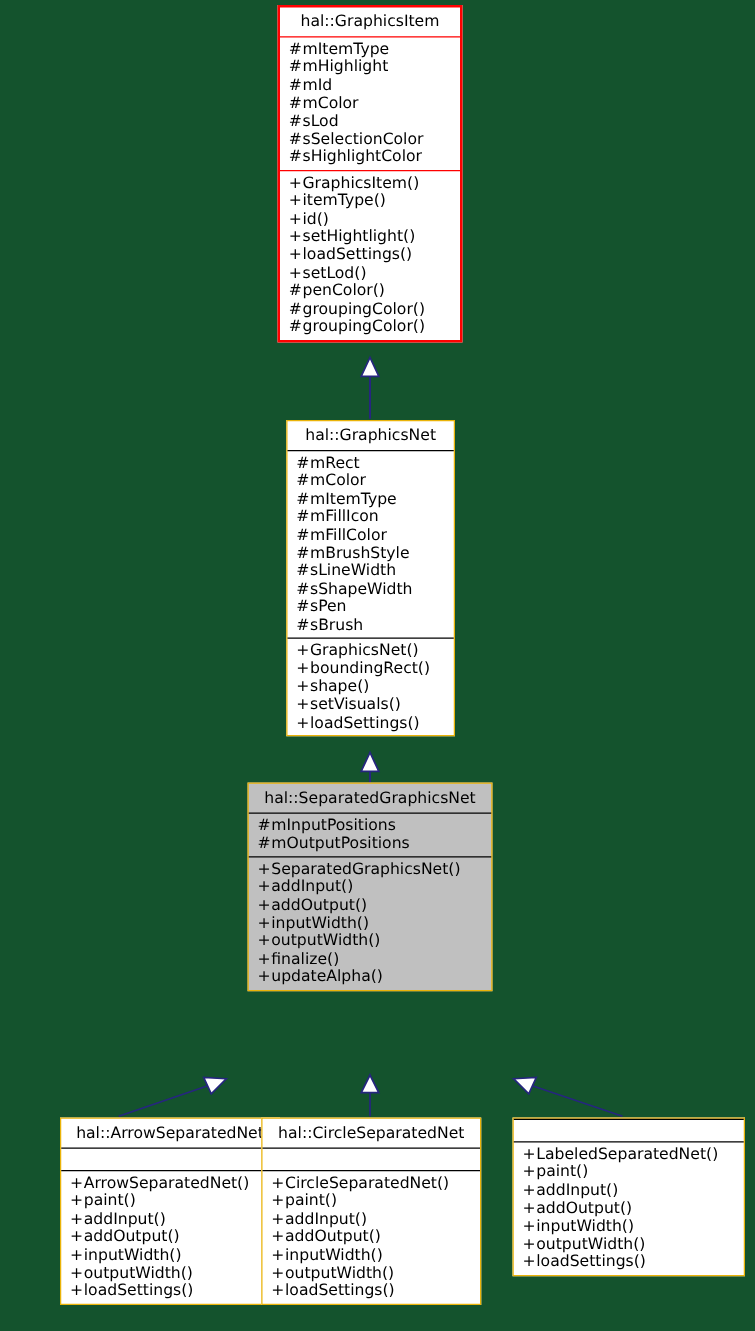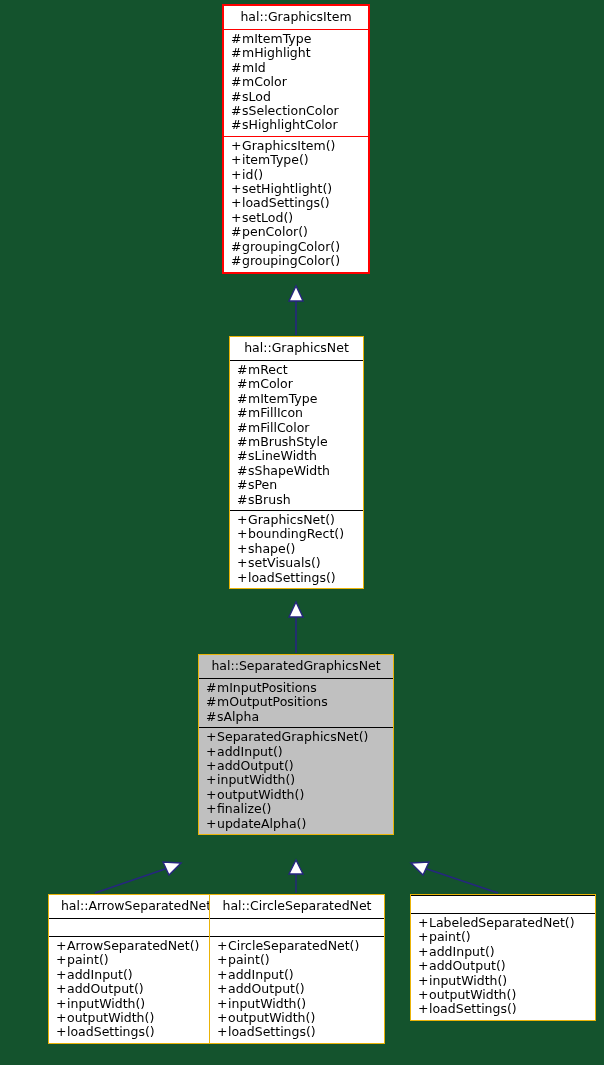--- a/index.html
+++ b/index.html
@@ -159,29 +159,28 @@
     <div class="divider"></div>
     <div class="compartment">
       <div class="member"><span class="vis">+</span><span>GraphicsNet()</span></div>
       <div class="member"><span class="vis">+</span><span>boundingRect()</span></div>
       <div class="member"><span class="vis">+</span><span>shape()</span></div>
       <div class="member"><span class="vis">+</span><span>setVisuals()</span></div>
       <div class="member"><span class="vis">+</span><span>loadSettings()</span></div>
     </div>
   </div>
 
-  <div class="uml-box shaded" style="left:198px; top:654px; width:196px;">
+  <div class="uml-box shaded" style="left:198px; top:626px; width:196px;">
     <div class="compartment title">
       <div class="cls-name">hal::SeparatedGraphicsNet</div>
     </div>
     <div class="divider"></div>
     <div class="compartment">
       <div class="member"><span class="vis">#</span><span>mInputPositions</span></div>
       <div class="member"><span class="vis">#</span><span>mOutputPositions</span></div>
-      <div class="member"><span class="vis">#</span><span>sAlpha</span></div>
     </div>
     <div class="divider"></div>
     <div class="compartment">
       <div class="member"><span class="vis">+</span><span>SeparatedGraphicsNet()</span></div>
       <div class="member"><span class="vis">+</span><span>addInput()</span></div>
       <div class="member"><span class="vis">+</span><span>addOutput()</span></div>
       <div class="member"><span class="vis">+</span><span>inputWidth()</span></div>
       <div class="member"><span class="vis">+</span><span>outputWidth()</span></div>
       <div class="member"><span class="vis">+</span><span>finalize()</span></div>
       <div class="member"><span class="vis">+</span><span>updateAlpha()</span></div>

